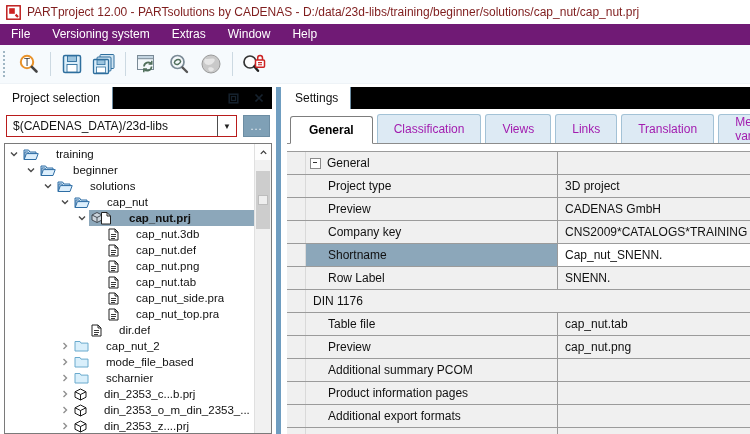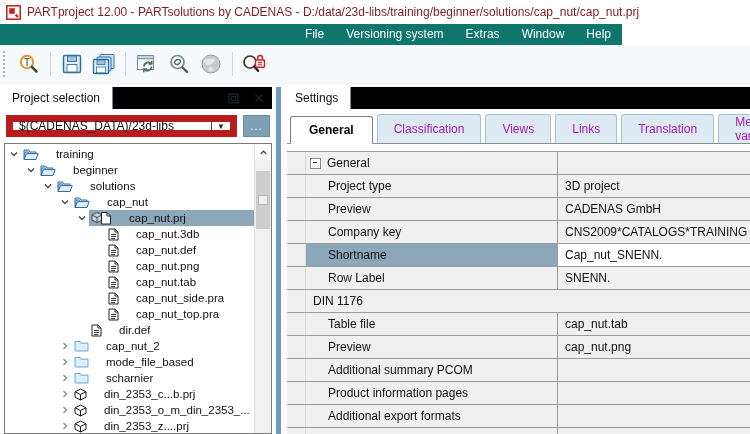--- a/index.html
+++ b/index.html
@@ -6,43 +6,43 @@
   body{
     width:750px;height:434px;position:relative;overflow:hidden;
     background:#ffffff;font-family:"Liberation Sans",sans-serif;
     -webkit-font-smoothing:antialiased;
   }
   
   .titlebar{position:absolute;left:0;top:0;width:750px;height:24px;
     background:#ffffff;display:flex;align-items:center;gap:6px;padding-left:6px;box-sizing:border-box;}
   .titlebar .title{font-size:12px;color:#7f1d1d;white-space:nowrap;}
   
-  .menubar{position:absolute;left:0;top:24px;width:622px;height:21px;
-    background:#0f766e;display:flex;align-items:center;justify-content:flex-end;}
+  .menubar{position:absolute;left:0;top:24px;width:750px;height:21px;
+    background:#701a75;display:flex;align-items:center;}
   .menu-item{color:#ffffff;font-size:12px;padding:0 11px;line-height:21px;cursor:default;}
   
   .toolbar{position:absolute;left:0;top:45px;width:750px;height:39px;
     background:#f6fafd;display:flex;align-items:center;border-bottom:1px solid #eef3f7;box-sizing:border-box;}
   .tb-handle{width:3px;height:26px;border-left:2px dotted #9fb6c4;margin:0 5px 0 3px;}
   .tb-btn{width:30px;height:30px;border:none;background:transparent;display:flex;
     align-items:center;justify-content:center;padding:0;margin:0 1px;}
   .tb-sep{width:1px;height:24px;background:#ccd9e2;margin:0 5px;}
   
   .main{position:absolute;left:0;top:84px;width:750px;height:350px;background:#fff;}
   .splitter{position:absolute;left:276px;top:3px;width:5px;height:347px;background:#6f9dc0;}
   
   .left-panel{position:absolute;left:4px;top:3px;width:268px;height:347px;}
   .panel-caption{position:relative;height:22px;background:#000000;}
   .caption-tab{position:absolute;left:0;top:0;height:22px;background:#ffffff;
     display:flex;align-items:center;padding:0 12px 0 8px;font-size:12px;color:#111;
     border-right:1px solid #6d8da3;}
   .caption-btns{position:absolute;right:6px;top:0;height:22px;display:flex;align-items:center;gap:12px;}
   .cap-btn{width:14px;height:14px;display:flex;align-items:center;justify-content:center;background:transparent;border:none;padding:0;}
   .combo-row{display:flex;align-items:center;margin:6px 2px 6px 2px;gap:6px;}
-  .combobox{flex:1;height:22px;border:7px solid #b91c1c;background:#fff;display:flex;align-items:center;box-sizing:border-box;}
+  .combobox{flex:1;height:22px;border:1px solid #b91c1c;background:#fff;display:flex;align-items:center;box-sizing:border-box;}
   .combobox .combo-text{flex:1;font-size:12px;padding:0 6px;color:#111;white-space:nowrap;overflow:hidden;}
   .combo-arrow{width:18px;height:100%;border-left:1px solid #4d4d4d;display:flex;align-items:center;justify-content:center;font-size:8px;color:#222;}
   .browse-btn{width:27px;height:22px;background:#7fa0b6;border:1px solid #6d8da3;color:#eef4f8;
     font-size:11px;line-height:10px;letter-spacing:1px;padding:0;}
   .tree-box{position:absolute;left:0;top:56px;right:0;bottom:0;background:#fff;
     border:1px solid #7a7a7a;overflow:hidden;}
   .tree{position:absolute;left:0;top:2px;right:16px;bottom:0;}
   .tree-row{height:16px;display:flex;align-items:center;font-size:11.5px;color:#111;white-space:nowrap;}
   .tree-exp{width:14px;height:14px;display:flex;align-items:center;justify-content:center;flex:0 0 14px;}
   .tree-inner{display:flex;align-items:center;gap:17px;padding:0 4px 0 2px;height:16px;flex:1;min-width:0;}
@@ -245,21 +245,21 @@
             <span class="tree-inner">
               <span class="tree-ico">
                 <svg width="16" height="13" viewBox="0 0 16 13">
                   <path d="M1 2h4.6l1.3 2H13v2H6.2L4.9 4H2v7.5H1z" fill="#cfe6f7" stroke="#2e6da4"></path>
                   <path d="M3.4 5.6H15.2L13 11.5H1.2z" fill="#ddeffc" stroke="#2e6da4"></path>
                 </svg>
               </span>
               <span class="tree-label">cap_nut</span>
             </span>
           </div>
-          <div class="tree-row" style="padding-left: 70px;">
+          <div class="tree-row" style="padding-left: 70px; font-weight: bold;">
             <span class="tree-exp">
               <svg width="10" height="10" viewBox="0 0 10 10">
                 <path d="M2 3.5 5 6.5 8 3.5" fill="none" stroke="#4a4a4a" stroke-width="1.4"></path>
               </svg>
             </span>
             <span class="tree-inner sel">
               <span class="tree-ico">
                 <svg width="21" height="14" viewBox="0 0 21 14">
                   <path d="M6 1.5 11 4v5l-5 2.5L1 9V4z" fill="#ccd5dd" stroke="#444c55"></path>
                   <path d="M1 4 6 6.5 11 4M6 6.5V11.5" fill="none" stroke="#444c55"></path>

